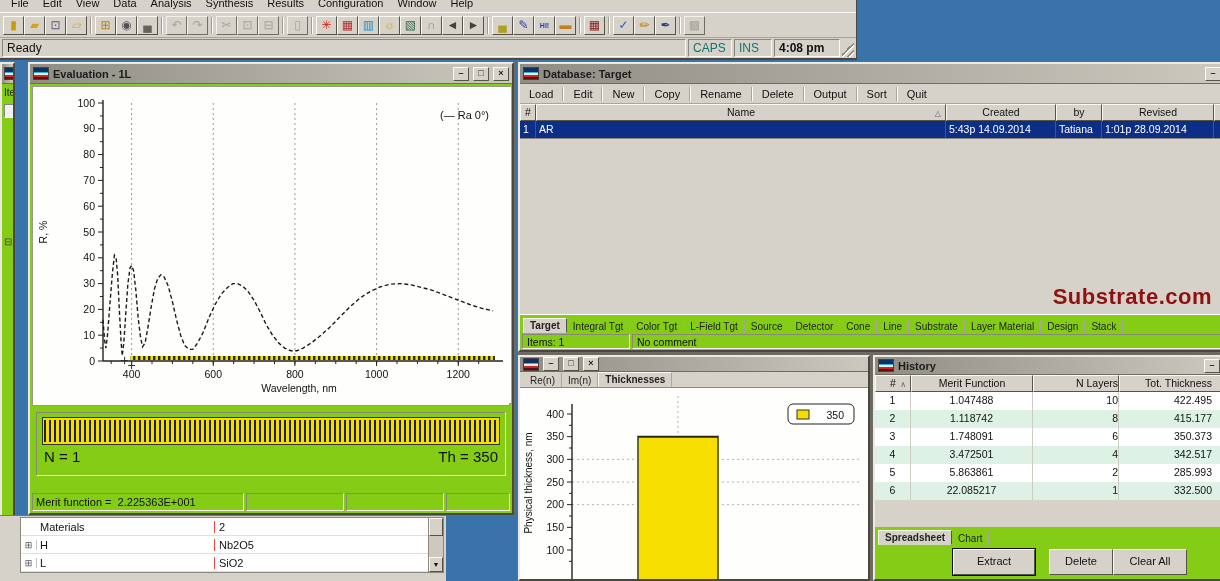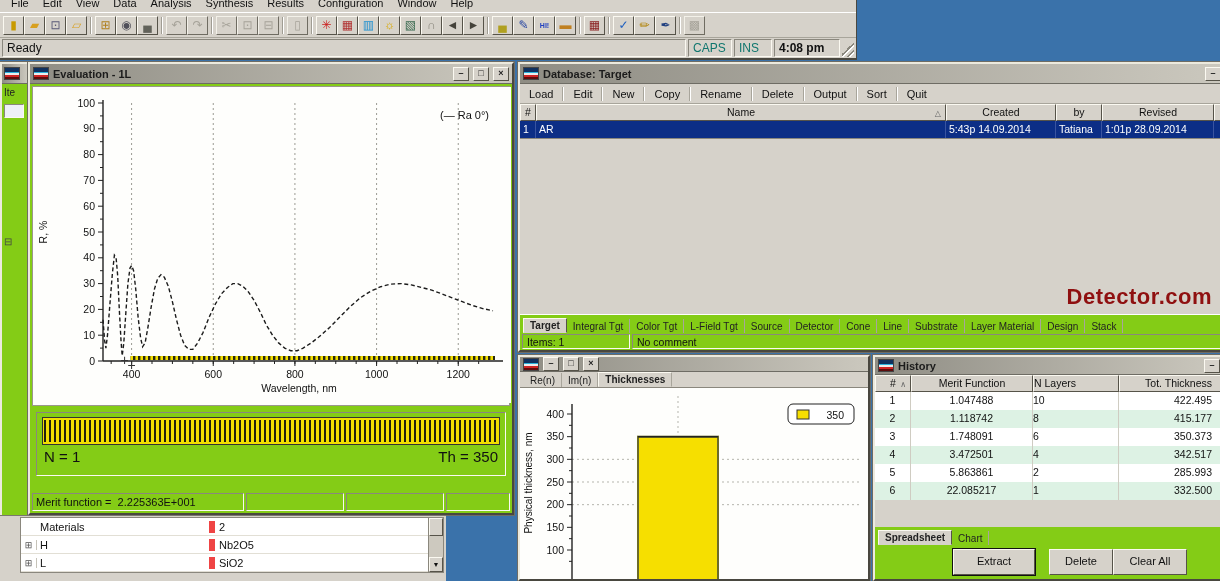--- a/index.html
+++ b/index.html
@@ -36,27 +36,27 @@
   .stripes{height:22px;background:repeating-linear-gradient(90deg,#22220e 0 2.4px,#f2de00 2.4px 5px)}
   .layerlabels{display:flex;justify-content:space-between;font-size:15px;padding:3px 2px 0 2px}
   .evalstatus{margin-top:auto;display:flex;gap:2px;padding:2px}
   .evalstatus .cell{height:18px;font-size:11px;padding:2px 3px;white-space:pre;overflow:hidden}
   
   .materials{position:absolute;left:0;top:515px;width:446px;height:66px;background:#d6d2ca;border-top:1px solid #7a786e}
   .mat-table{position:absolute;left:20px;top:1px;width:424px;height:56px;background:#fff;border:1px solid #8a877d;display:flex}
   .mat-grid{flex:1}
   .mat-row{display:flex;height:18px;align-items:center;border-bottom:1px solid #e2dfd5}
   .mat-tree{width:16px;text-align:center;font-size:9px;color:#555;border-right:1px solid #c6c3b9}
-  .mat-name{width:178px;padding-left:3px;border-right:6px solid #ef4444}
+  .mat-name{width:178px;padding-left:3px;border-right:1px solid #ef4444}
   .mat-val{flex:1;padding-left:4px}
   .vscroll{width:15px;background:#cdc9bf;display:flex;flex-direction:column;border-left:1px solid #8a877d}
   .vthumb{height:18px}
   .vbtn{margin-top:auto;height:15px;font-size:7px;text-align:center;line-height:13px}
   
-  .sliver{left:0;top:62px;width:29px;height:510px;overflow:hidden}
+  .sliver{left:0;top:62px;width:15px;height:510px;overflow:hidden}
   .sliver .titlebar{padding:0 2px}
   .sliver-body{padding:3px 2px;font-size:10px;color:#222}
   .sliver-box{margin-top:6px;width:20px;height:14px;background:#eef0f6}
   .sliver-exp{margin-top:118px;font-size:10px;color:#444}
   
   .db{left:518px;top:62px;width:708px;height:290px;display:flex;flex-direction:column}
   .menurow{height:20px;display:flex;align-items:center;border-bottom:1px solid #a8a59b;background:#d6d2ca}
   .menurow span{padding:2px 9px;font-size:11px;white-space:nowrap}
   .menurow i{width:0;height:14px;border-left:1px solid #a8a59b;border-right:1px solid #fff}
   .dbheader,.dbrow{display:flex;height:17px}
@@ -85,21 +85,21 @@
   .thchart{flex:1;background:#fefefc;border-top:1px solid #8a877d}
   
   .hist{left:873px;top:355px;width:352px;height:226px;overflow:hidden;display:flex;flex-direction:column}
   .hist .titlebar{height:18px}
   .histheader{display:flex;height:17px}
   .histrow{display:flex;height:18px;background:#fff;font-size:10.5px;line-height:17px}
   .histrow.alt{background:#ddf2e4}
   .histrow div{overflow:hidden;white-space:nowrap;border-right:1px solid #cfccc2}
   .h-num{width:36px;flex:0 0 36px;text-align:center}
   .h-mf{width:122px;flex:0 0 122px;text-align:center}
-  .h-nl{width:86px;flex:0 0 86px;text-align:left}
+  .h-nl{width:86px;flex:0 0 86px;text-align:right}
   .h-tt{flex:1;text-align:right;padding-right:10px}
   .histfill{flex:1;background:#d6d2ca}
   .histtabs{height:18px;display:flex;align-items:flex-end;padding-left:3px}
   .histbtns{height:34px;display:flex;align-items:flex-start;padding:4px 6px 0 78px;gap:0}
   .btn{height:26px;font-size:11px;text-align:center;line-height:23px;background:#d6d2ca;white-space:nowrap}
   .btn.default{outline:1px solid #111}
   svg{display:block;font-family:"Liberation Sans",sans-serif}
 </style>
 </head>
 <body>
@@ -354,21 +354,21 @@
         <div class="dbrow">
           <div class="c-num">1</div>
           <div class="c-name">AR</div>
           <div class="c-created">5:43p 14.09.2014</div>
           <div class="c-by">Tatiana</div>
           <div class="c-rev">1:01p 28.09.2014</div>
           <div class="c-end"></div>
         </div>
       </div>
     <div class="dbbody">
-      <div class="watermark">Detector.com</div>
+      <div class="watermark">Substrate.com</div>
     </div>
     <div class="tabsrow" id="dbtabs">
         <div class="tab active">Target</div>
         <div class="tab">Integral Tgt</div>
         <div class="tab">Color Tgt</div>
         <div class="tab">L-Field Tgt</div>
         <div class="tab">Source</div>
         <div class="tab">Detector</div>
         <div class="tab">Cone</div>
         <div class="tab">Line</div>

